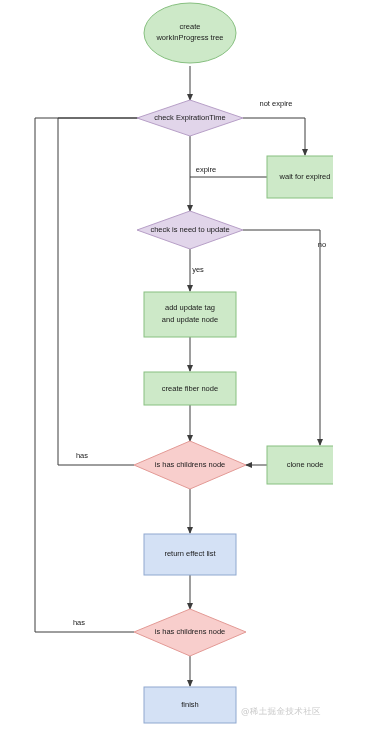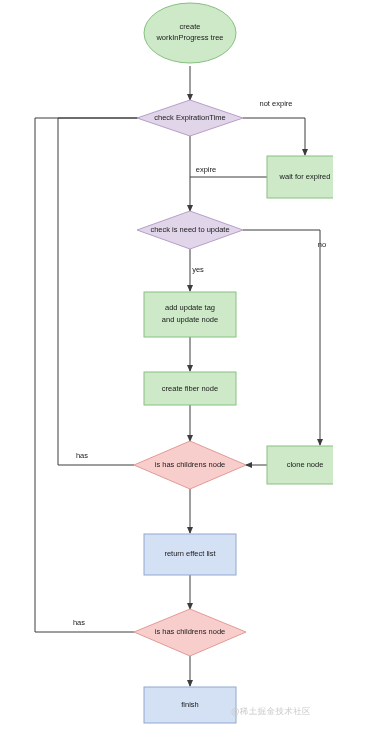--- a/index.html
+++ b/index.html
@@ -58,21 +58,21 @@
     stroke: #e39a95;
     stroke-width: 1;
   }
   .shape-blue {
     fill: #d4e1f5;
     stroke: #8fa8cf;
     stroke-width: 1;
   }
   .watermark {
     position: absolute;
-    right: 22px;
+    right: 12px;
     bottom: 20px;
     font-family: "DejaVu Sans", sans-serif;
     font-size: 8.5px;
     color: #c9c9c9;
     letter-spacing: 0.4px;
     user-select: none;
   }
 </style>
 </head>
 <body>

